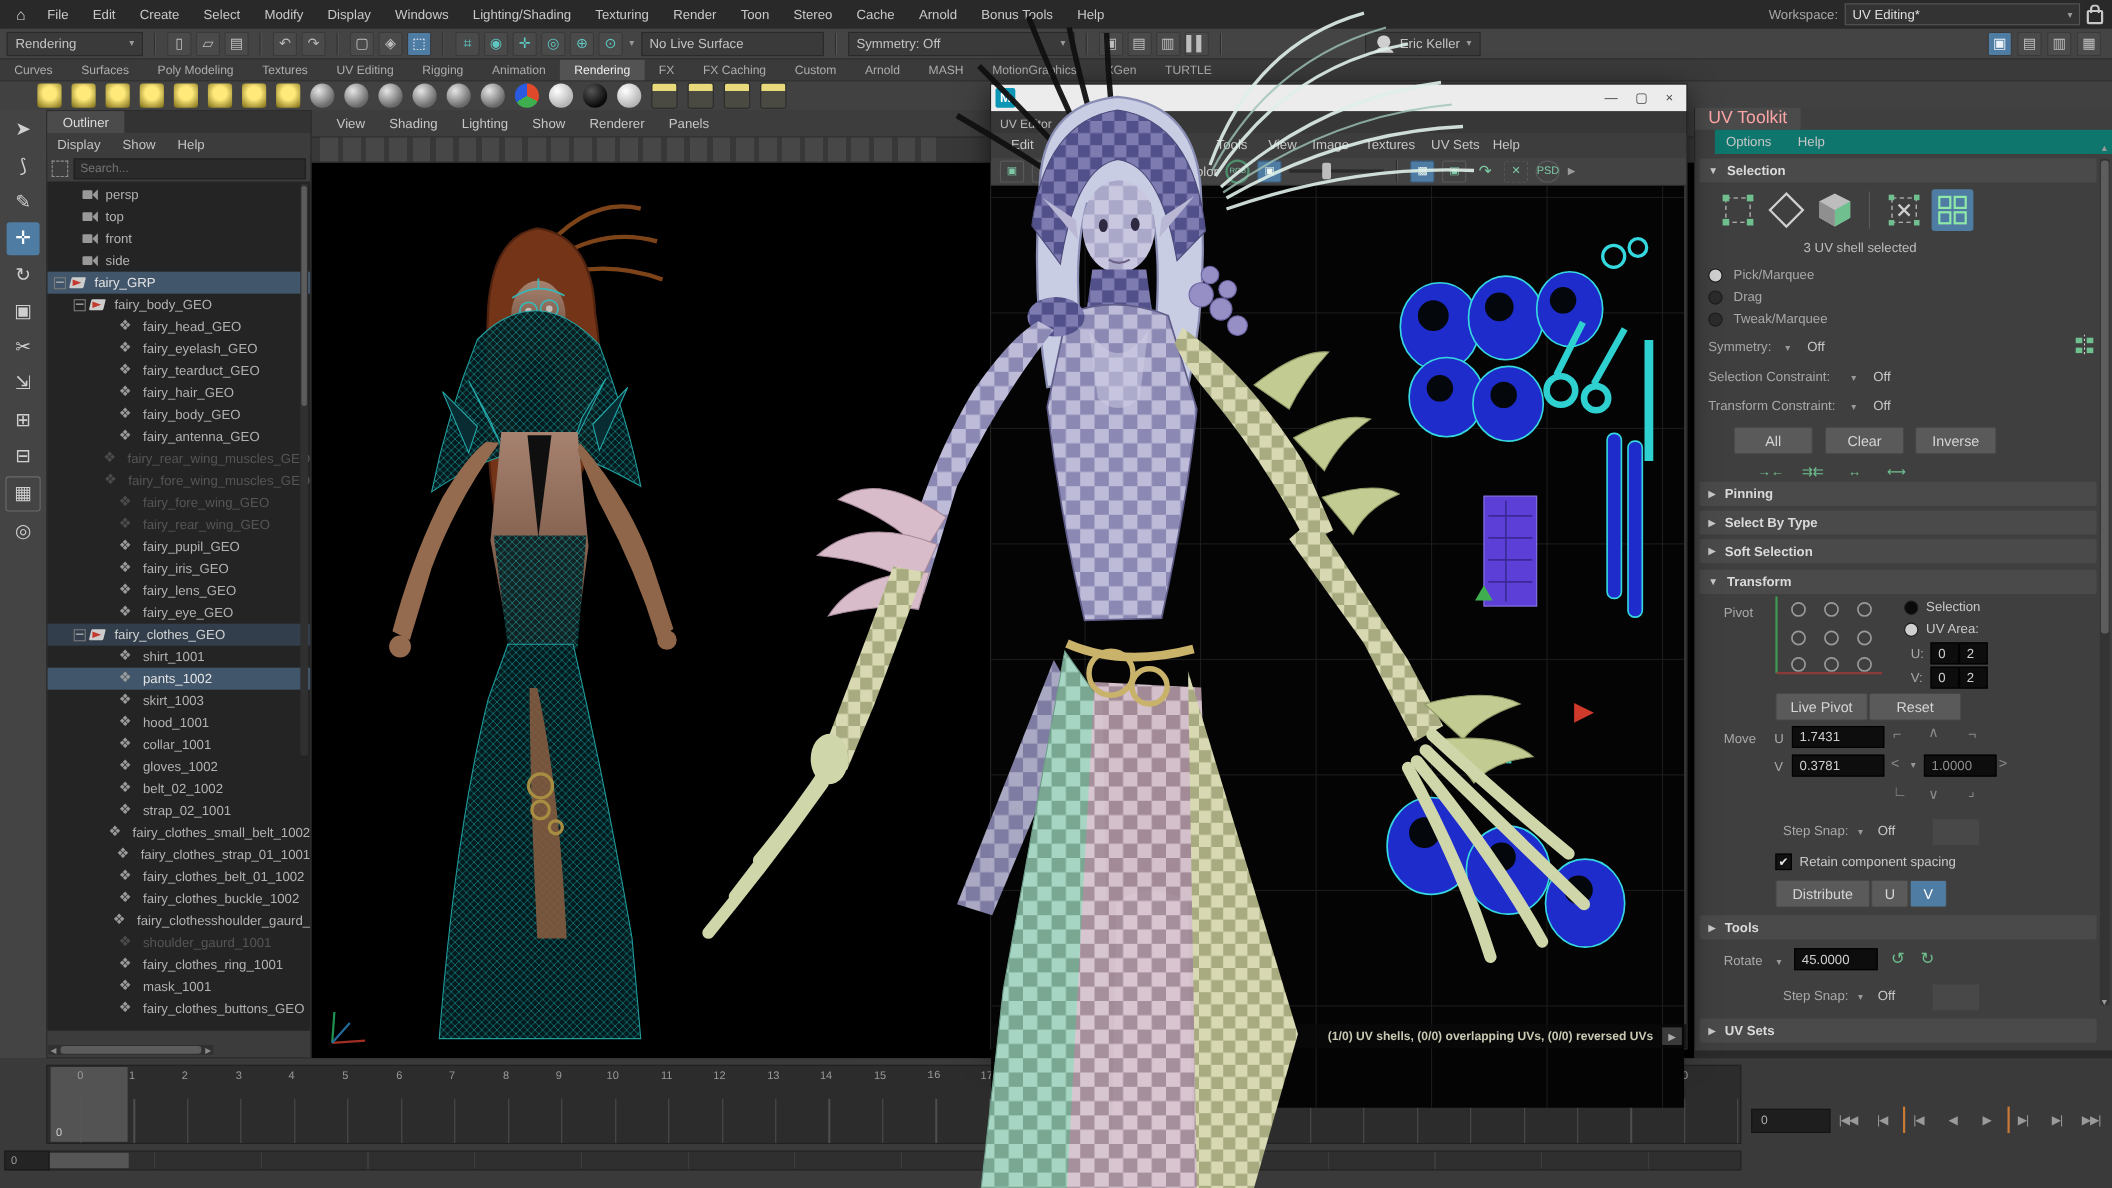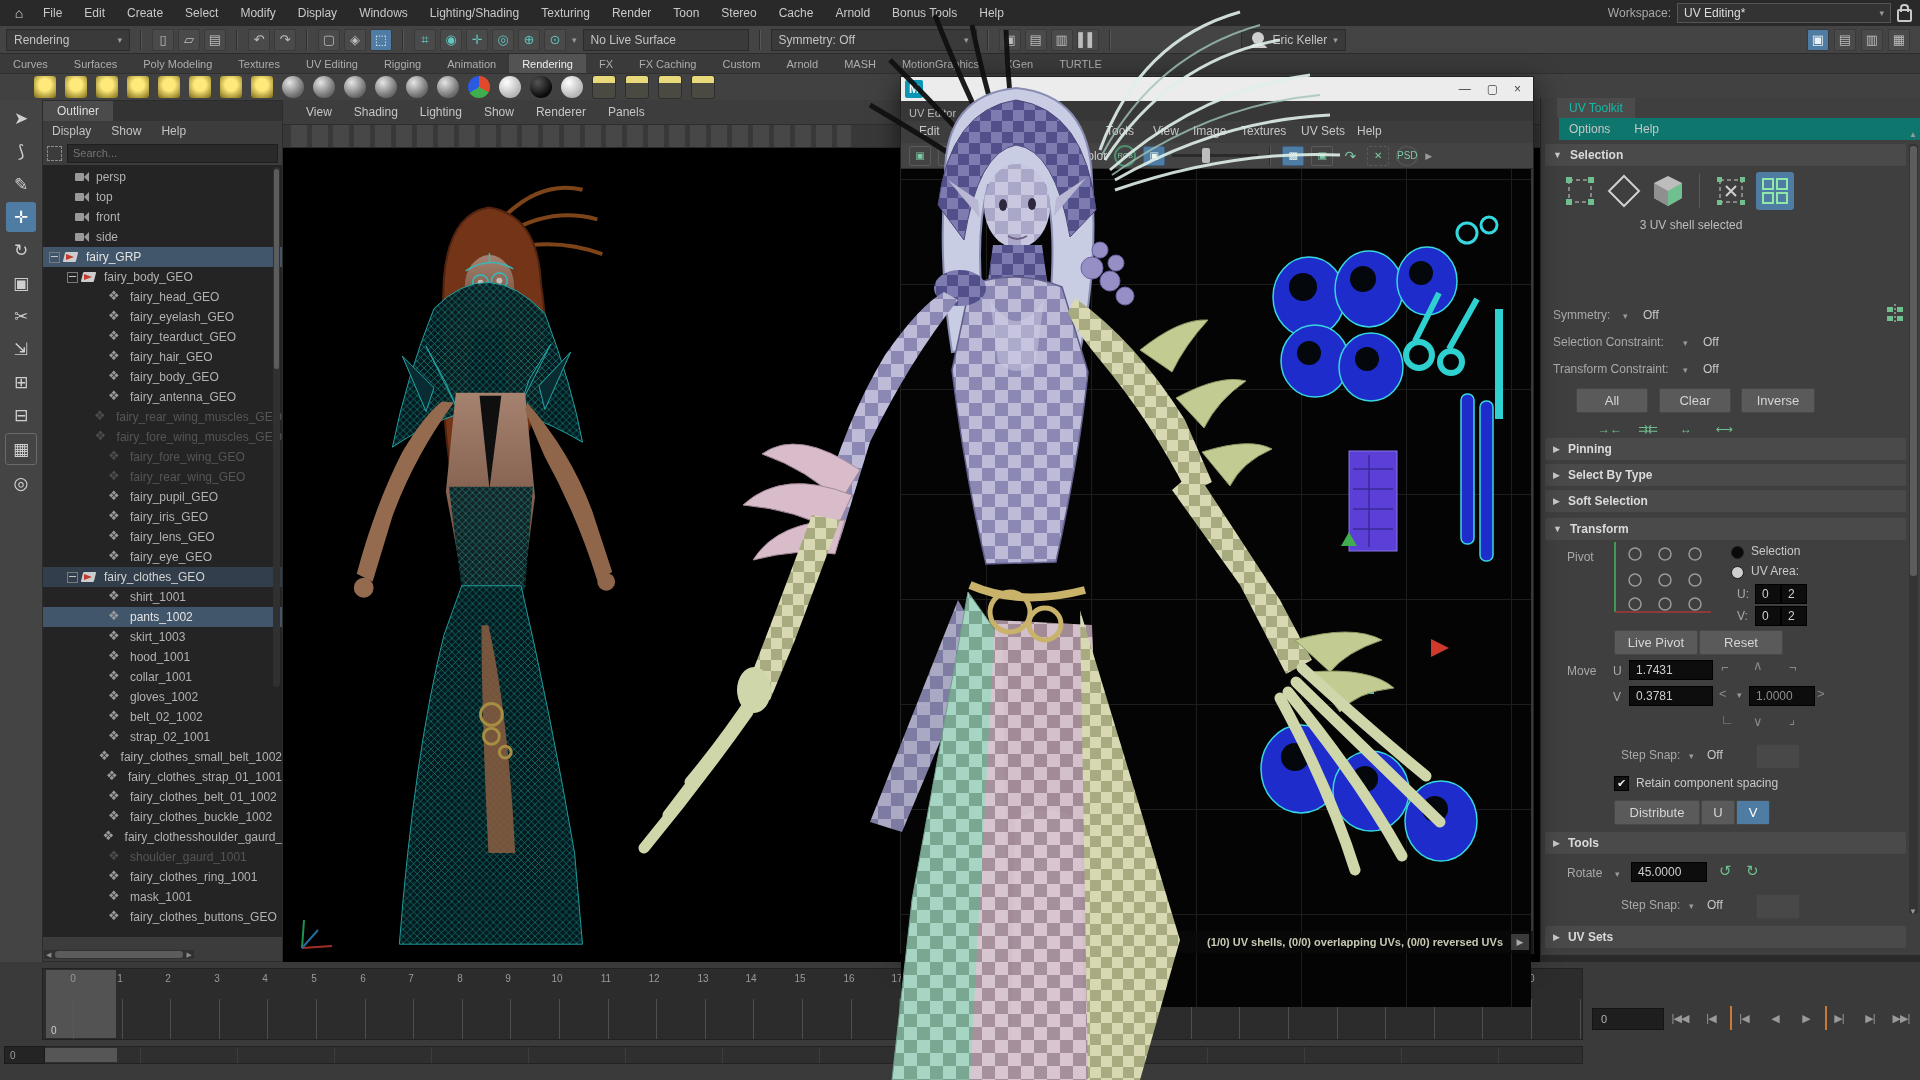--- a/index.html
+++ b/index.html
@@ -117,21 +117,21 @@
   #rgb-ico{width:18px;height:18px;border:2px solid #4e8f6e;border-radius:50%;color:#7ec9a5;font-size:7px;display:flex;align-items:center;justify-content:center}
   #uv-slider{width:86px;height:3px;background:#2a2a2a;position:relative}
   #uv-slider::before{content:"";position:absolute;left:30px;top:-6px;width:8px;height:15px;background:#bdbdbd;border-radius:2px}
   #uv-canvas{position:absolute;left:0;top:92px;width:630px;height:838px;background:#040404;overflow:hidden;
     background-image:linear-gradient(#1d1d1d 1px,transparent 1px),linear-gradient(90deg,#1d1d1d 1px,transparent 1px);background-size:105px 105px;background-position:-20px 10px}
   #uv-status{position:absolute;left:0;bottom:0;width:632px;height:22px;background:rgba(10,10,10,.7);display:flex;align-items:center;justify-content:flex-end;gap:8px;padding-right:4px;box-sizing:border-box}
   #uv-status .txt{font-size:11px;font-weight:bold;color:#c9c9b4}
   #uv-status .nextbtn{width:18px;height:16px;background:#3a3a3a;color:#aaa;font-size:9px;display:flex;align-items:center;justify-content:center}
   
   #toolkit{left:1540px;top:98px;width:380px;height:857px;background:#3f3f3f;border-left:1px solid #2a2a2a;z-index:30;box-sizing:border-box}
-  #tk-title{position:absolute;left:16px;top:0;height:20px;padding:0 12px;background:#4b4b4b;color:#14b8a6;font-size:12px;display:flex;align-items:center}
+  #tk-title{position:absolute;left:0;top:0;height:20px;padding:0 12px;background:#4b4b4b;color:#fca5a5;font-size:16px;display:flex;align-items:center}
   #tk-menus{position:absolute;left:18px;top:20px;width:100%;height:22px;display:flex;gap:4px;background:#0f766e}
   #tk-menus span{font-size:12px;color:#c6c6c6;padding:0 10px;display:flex;align-items:center}
   .tk-hdr{position:absolute;left:4px;right:14px;height:22px;background:#4a4a4a;color:#dadada;font-weight:bold;font-size:12px;display:flex;align-items:center;gap:8px;padding-left:8px;border-radius:2px}
   .tk-hdr .ar{font-size:9px;color:#c9c9c9}
   .tk-lbl{position:absolute;font-size:12px;color:#a9a9a9}
   .tk-val{position:absolute;font-size:12px;color:#c9c9c9}
   .tk-btn{position:absolute;height:23px;background:#5a5a5a;border:1px solid #474747;color:#d5d5d5;font-size:13px;display:flex;align-items:center;justify-content:center;border-radius:2px}
   .blackfld{position:absolute;background:#0d0d0d;border:1px solid #000;color:#cfcfcf;font-size:12px;display:flex;align-items:center;padding-left:6px;height:18px}
   .rdo{position:absolute;width:11px;height:11px;border-radius:50%;background:#2b2b2b;border:1px solid #1c1c1c}
   .rdo.on{background:#cfcfcf}
@@ -920,20 +920,37 @@
         <g fill="none" stroke="#8fe8a8" stroke-width="2">
           <rect x="7" y="7" width="10" height="10"></rect>
           <rect x="21" y="7" width="10" height="10"></rect>
           <rect x="7" y="21" width="10" height="10"></rect>
           <rect x="21" y="21" width="10" height="10"></rect>
         </g>
       </svg>
   </div>
   <div class="tk-val" style="left:0;top:120px;width:300px;justify-content:center;display:flex;color:#bdbdbd">3 UV shell selected</div>
 
+  <div data-each="uv_toolkit.modes">
+
+      <div class="flex" style="position:relative;margin:0;height:20px">
+        <span class="rdo on" style="position:static;margin:0 10px 0 12px"></span>
+        <span style="font-size:12px;color:#a9a9a9">Pick/Marquee</span>
+      </div>
+
+      <div class="flex" style="position:relative;margin:0;height:20px">
+        <span class="rdo" style="position:static;margin:0 10px 0 12px"></span>
+        <span style="font-size:12px;color:#a9a9a9">Drag</span>
+      </div>
+
+      <div class="flex" style="position:relative;margin:0;height:20px">
+        <span class="rdo" style="position:static;margin:0 10px 0 12px"></span>
+        <span style="font-size:12px;color:#a9a9a9">Tweak/Marquee</span>
+      </div>
+    </div>
   <style>#toolkit [data-each="uv_toolkit.modes"]{position:absolute;left:0;top:142px;width:100%}</style>
 
   <span class="tk-lbl" style="left:12px;top:210px">Symmetry:</span>
   <span class="caret abs" style="left:82px;top:213px">▾</span>
   <span class="tk-val" style="left:102px;top:210px">Off</span>
   <svg class="abs" style="left:344px;top:206px" width="20" height="20" viewBox="0 0 20 20">
       <g fill="#6fbf8f">
         <rect x="2" y="3" width="6" height="5"></rect>
         <rect x="12" y="3" width="6" height="5"></rect>
         <rect x="2" y="12" width="6" height="5"></rect>
@@ -1090,21 +1107,21 @@
         <span class="fnum" style="left: 320px;">6</span>
         <span class="fnum" style="left: 368px;">7</span>
         <span class="fnum" style="left: 417px;">8</span>
         <span class="fnum" style="left: 465px;">9</span>
         <span class="fnum" style="left: 514px;">10</span>
         <span class="fnum" style="left: 563px;">11</span>
         <span class="fnum" style="left: 611px;">12</span>
         <span class="fnum" style="left: 660px;">13</span>
         <span class="fnum" style="left: 708px;">14</span>
         <span class="fnum" style="left: 757px;">15</span>
-        <span class="fnum" style="left: 806px;">16</span>
+        <span class="fnum" style="left: 806px; font-family: Liberation Mono, monospace;">16</span>
         <span class="fnum" style="left: 854px;">17</span>
         <span class="fnum" style="left: 903px;">18</span>
         <span class="fnum" style="left: 951px;">19</span>
         <span class="fnum" style="left: 1000px;">20</span>
         <span class="fnum" style="left: 1049px;">21</span>
         <span class="fnum" style="left: 1097px;">22</span>
         <span class="fnum" style="left: 1146px;">23</span>
         <span class="fnum" style="left: 1194px;">24</span>
         <span class="fnum" style="left: 1243px;">25</span>
         <span class="fnum" style="left: 1292px;">26</span>

